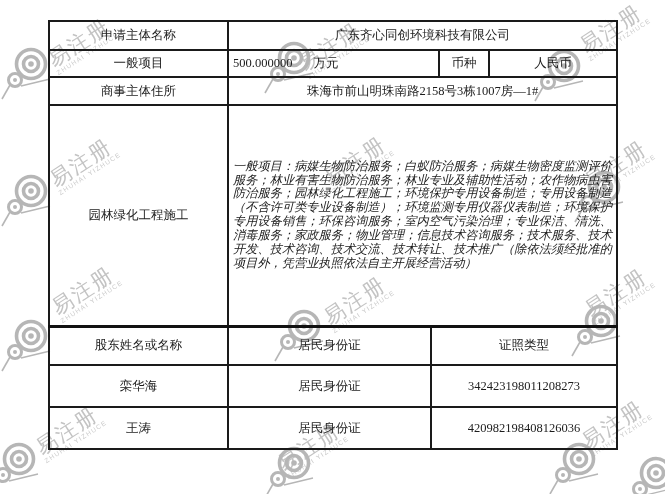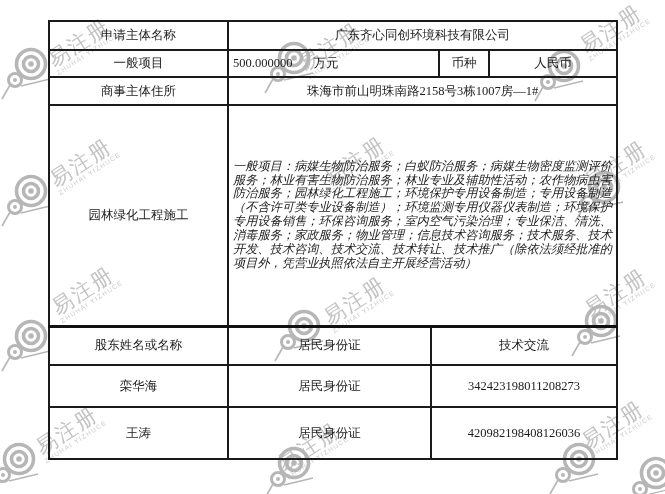--- a/index.html
+++ b/index.html
@@ -26,21 +26,21 @@
     background:transparent;
   }
   table.doc td{
     border:2px solid #1a1a1a;
     text-align:center;vertical-align:middle;
     font-size:12.5px;padding:0 4px;
     overflow:hidden;
   }
   tr.sep td{border-top:3.5px solid #111;border-radius:14px;}
   .r1{height:29px}.r2{height:25px}.r3{height:27px}.r4{height:28px}
-  .r5{height:221px}.r6{height:39px}.r7{height:42px}.r8{height:52px}
+  .r5{height:221px}.r6{height:39px}.r7{height:42px}.r8{height:42px}
   .cap-wrap{display:flex;justify-content:flex-start;align-items:center;gap:21px;}
   .scope-cell{padding:0 7px;font-style:italic;}
   .scope-text{
     text-align:justify;text-align-last:left;
     font-size:12.2px;line-height:13.9px;
   }
 </style>
 </head>
 <body>
 
@@ -263,21 +263,21 @@
   <tr class="r5">
     <td>园林绿化工程施工</td>
     <td colspan="4" class="scope-cell">
       <div class="scope-text">一般项目：病媒生物防治服务；白蚁防治服务；病媒生物密度监测评价服务；林业有害生物防治服务；林业专业及辅助性活动；农作物病虫害防治服务；园林绿化工程施工；环境保护专用设备制造；专用设备制造（不含许可类专业设备制造）；环境监测专用仪器仪表制造；环境保护专用设备销售；环保咨询服务；室内空气污染治理；专业保洁、清洗、消毒服务；家政服务；物业管理；信息技术咨询服务；技术服务、技术开发、技术咨询、技术交流、技术转让、技术推广（除依法须经批准的项目外，凭营业执照依法自主开展经营活动）</div>
     </td>
   </tr>
 
   <tr class="r6 sep">
     <td>股东姓名或名称</td>
     <td>居民身份证</td>
-    <td colspan="3">技术交流</td>
+    <td colspan="3">证照类型</td>
   </tr>
 
   <tr class="r7">
     <td>栾华海</td>
     <td>居民身份证</td>
     <td colspan="3">342423198011208273</td>
   </tr>
 
   <tr class="r8">
     <td>王涛</td>

